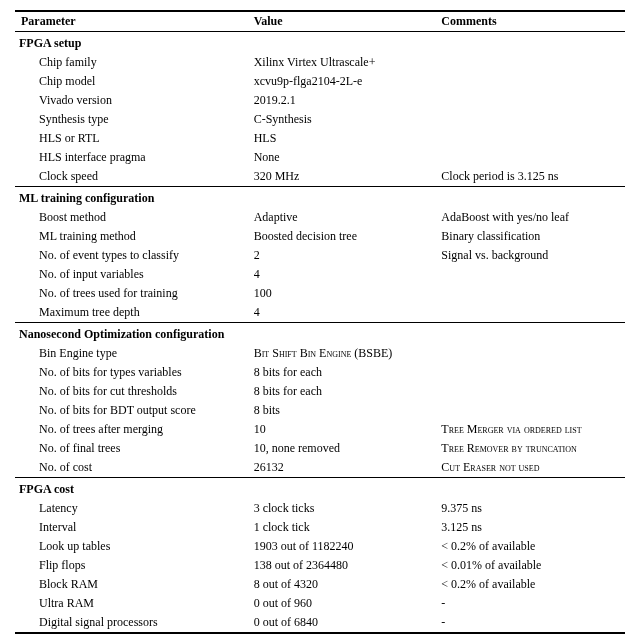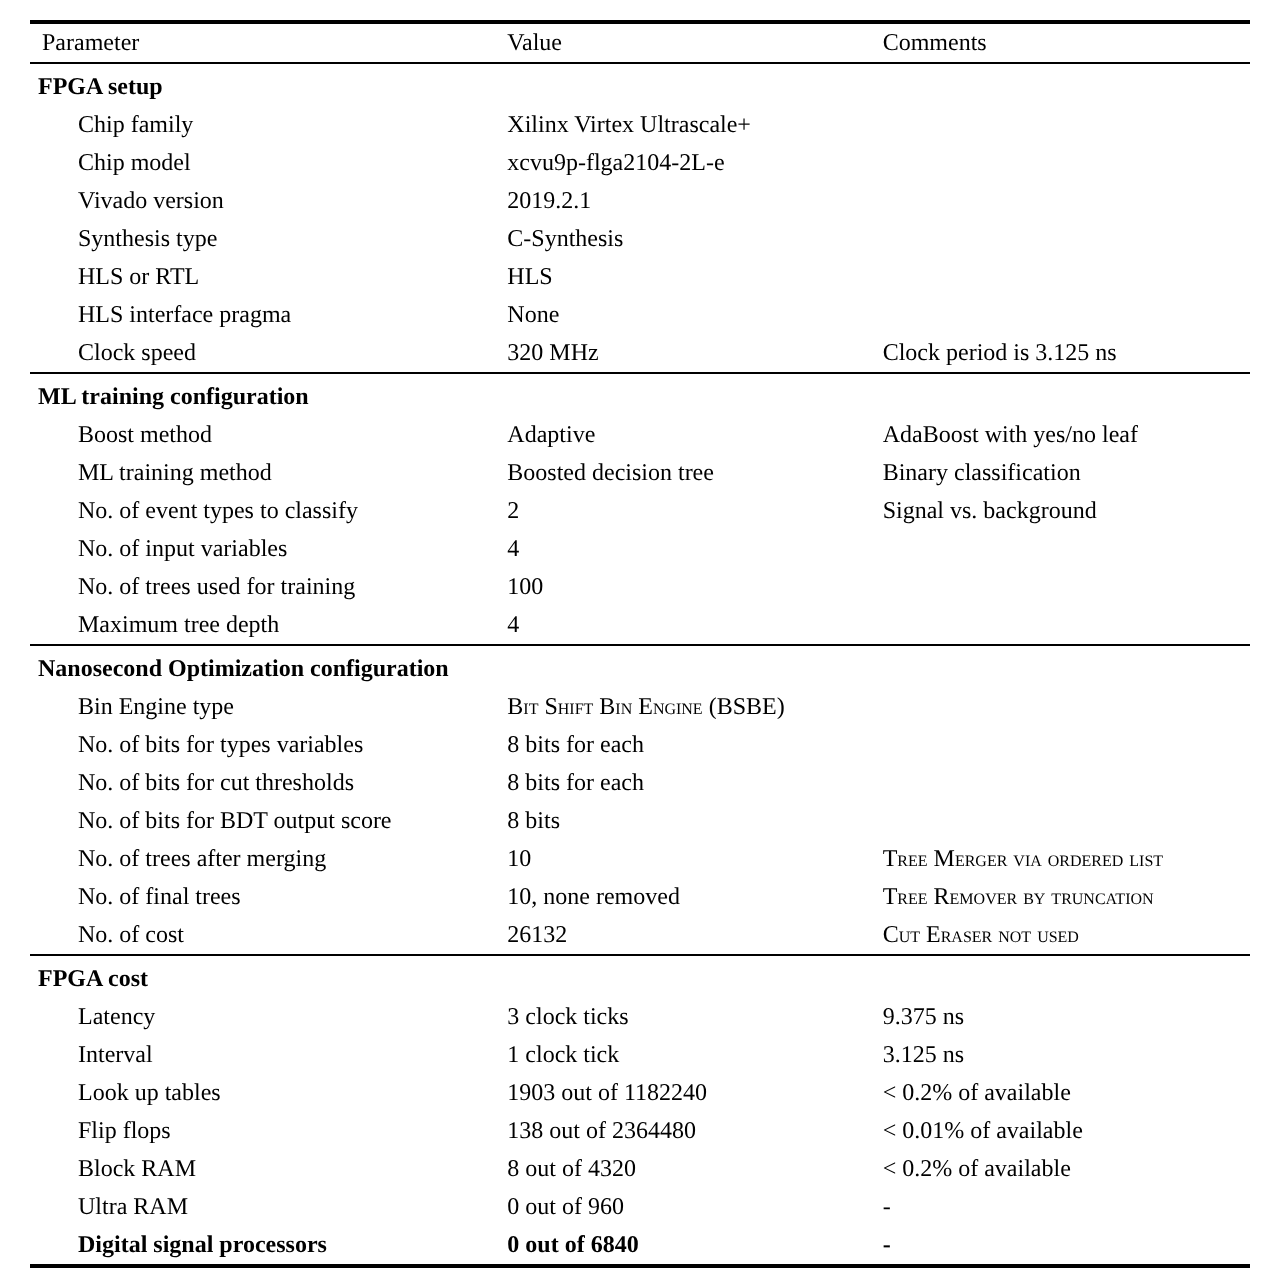--- a/index.html
+++ b/index.html
@@ -15,40 +15,39 @@
       border-collapse: collapse;
     }
     th, td {
       padding: 2px 6px;
       vertical-align: top;
       text-align: left;
     }
     thead th {
       border-top: 2px solid #000;
       border-bottom: 1px solid #000;
-      font-weight: normal;
+      font-weight: bold;
     }
     .section-row td {
       font-weight: bold;
       padding-top: 4px;
       padding-left: 4px;
       margin-top: 40px;
     }
     .data-row td {
       font-weight: normal;
     }
     .indent td:first-child {
       padding-left: 24px;
     }
     .bottom-border td {
       border-bottom: 1px solid #000;
     }
     .table-footer td {
       border-bottom: 2px solid #000;
-      font-weight: bold;
     }
     .small-caps {
       font-variant: small-caps;
     }
   </style>
 </head>
 <body>
 
 <table>
   <thead>

